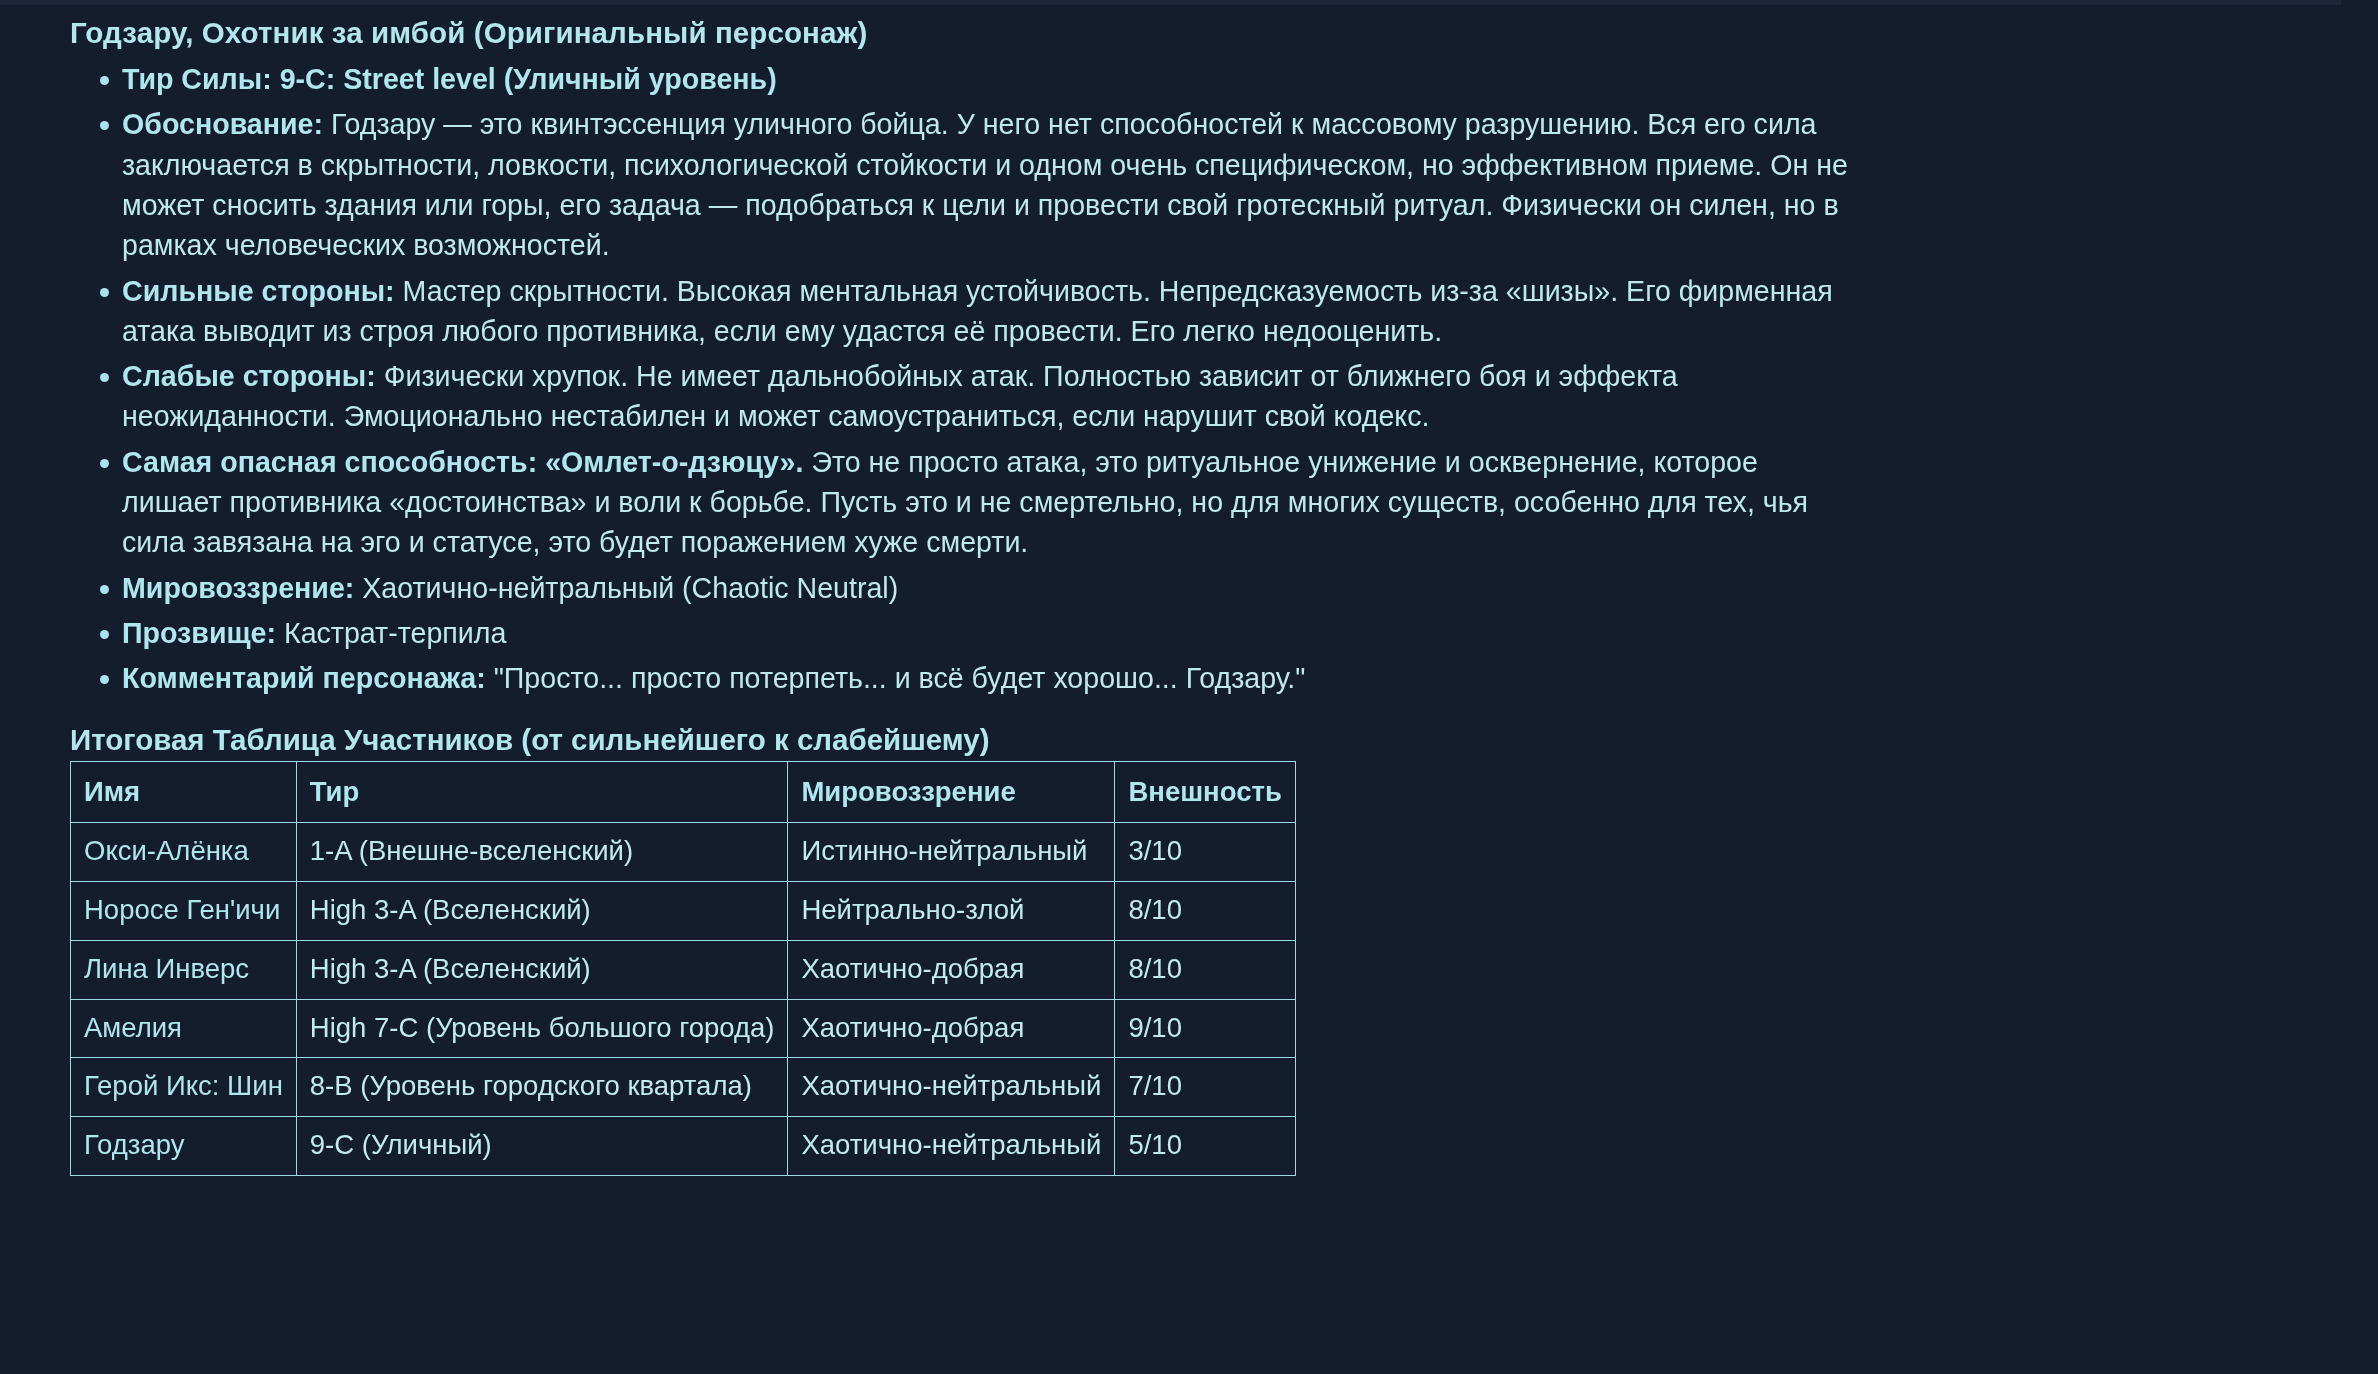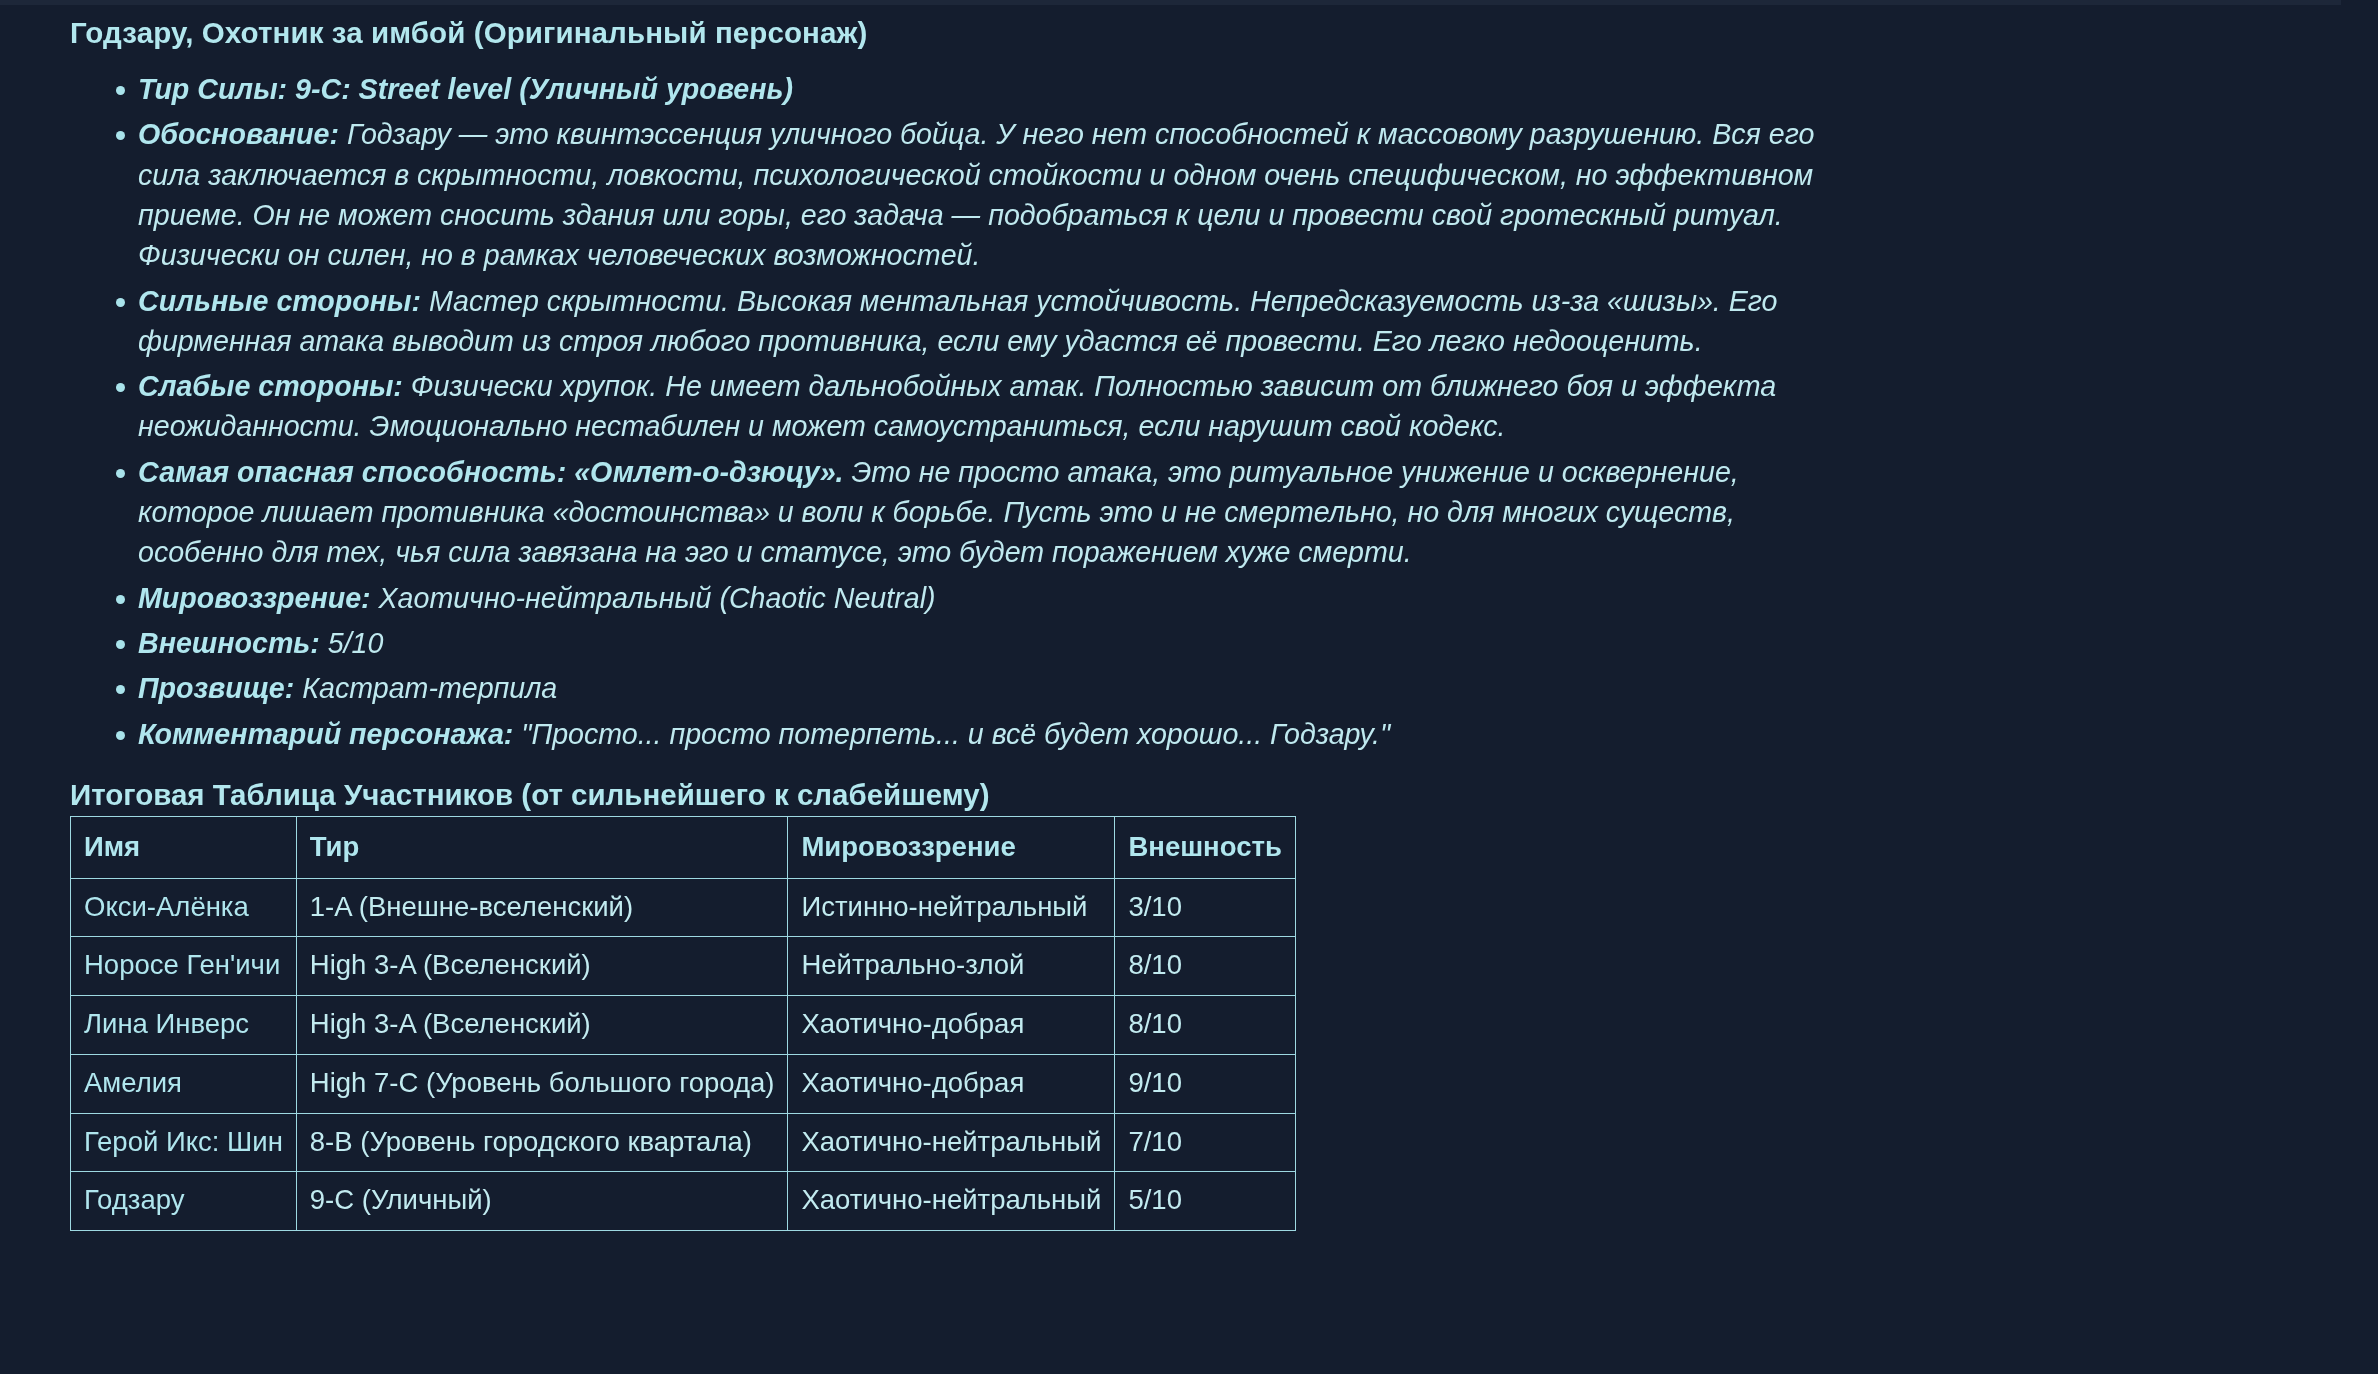--- a/index.html
+++ b/index.html
@@ -43,23 +43,22 @@
     font-size: 29.5px;
     line-height: 1.32;
     font-weight: bold;
     color: #b2e7ee;
     margin: 0 0 6px 0;
     letter-spacing: 0.1px;
   }
 
   ul.bullets {
     list-style: none;
-    margin: 16px;
+    margin: 0;
     padding: 0;
-    font-style: italic;
   }
   ul.bullets > li {
     position: relative;
     padding-left: 52px;
     margin: 0 0 5px 0;
     font-size: 28.6px;
     line-height: 1.41;
     color: #bfe9ef;
     font-weight: 400;
   }
@@ -143,23 +142,20 @@
       <li>
         <span class="lbl">Слабые стороны:</span><span> Физически хрупок. Не имеет дальнобойных атак. Полностью зависит от ближнего боя и эффекта неожиданности. Эмоционально нестабилен и может самоустраниться, если нарушит свой кодекс.</span>
       </li>
       <li>
         <span class="lbl-strong">Самая опасная способность: «Омлет-о-дзюцу».</span><span> Это не просто атака, это ритуальное унижение и осквернение, которое лишает противника «достоинства» и воли к борьбе. Пусть это и не смертельно, но для многих существ, особенно для тех, чья сила завязана на эго и статусе, это будет поражением хуже смерти.</span>
       </li>
       <li class="tight">
         <span class="lbl">Мировоззрение:</span><span> Хаотично-нейтральный (Chaotic Neutral)</span>
       </li>
       <li class="tight">
-        <span class="lbl">Внешность:</span><span> 5/10</span>
-      </li>
-      <li class="tight">
         <span class="lbl">Прозвище:</span><span> Кастрат-терпила</span>
       </li>
       <li class="tight">
         <span class="lbl">Комментарий персонажа:</span><span> "Просто... просто потерпеть... и всё будет хорошо... Годзару."</span>
       </li>
     </ul>
 
     <h3 class="table-title">Итоговая Таблица Участников (от сильнейшего к слабейшему)</h3>
 
     <table class="roster">

